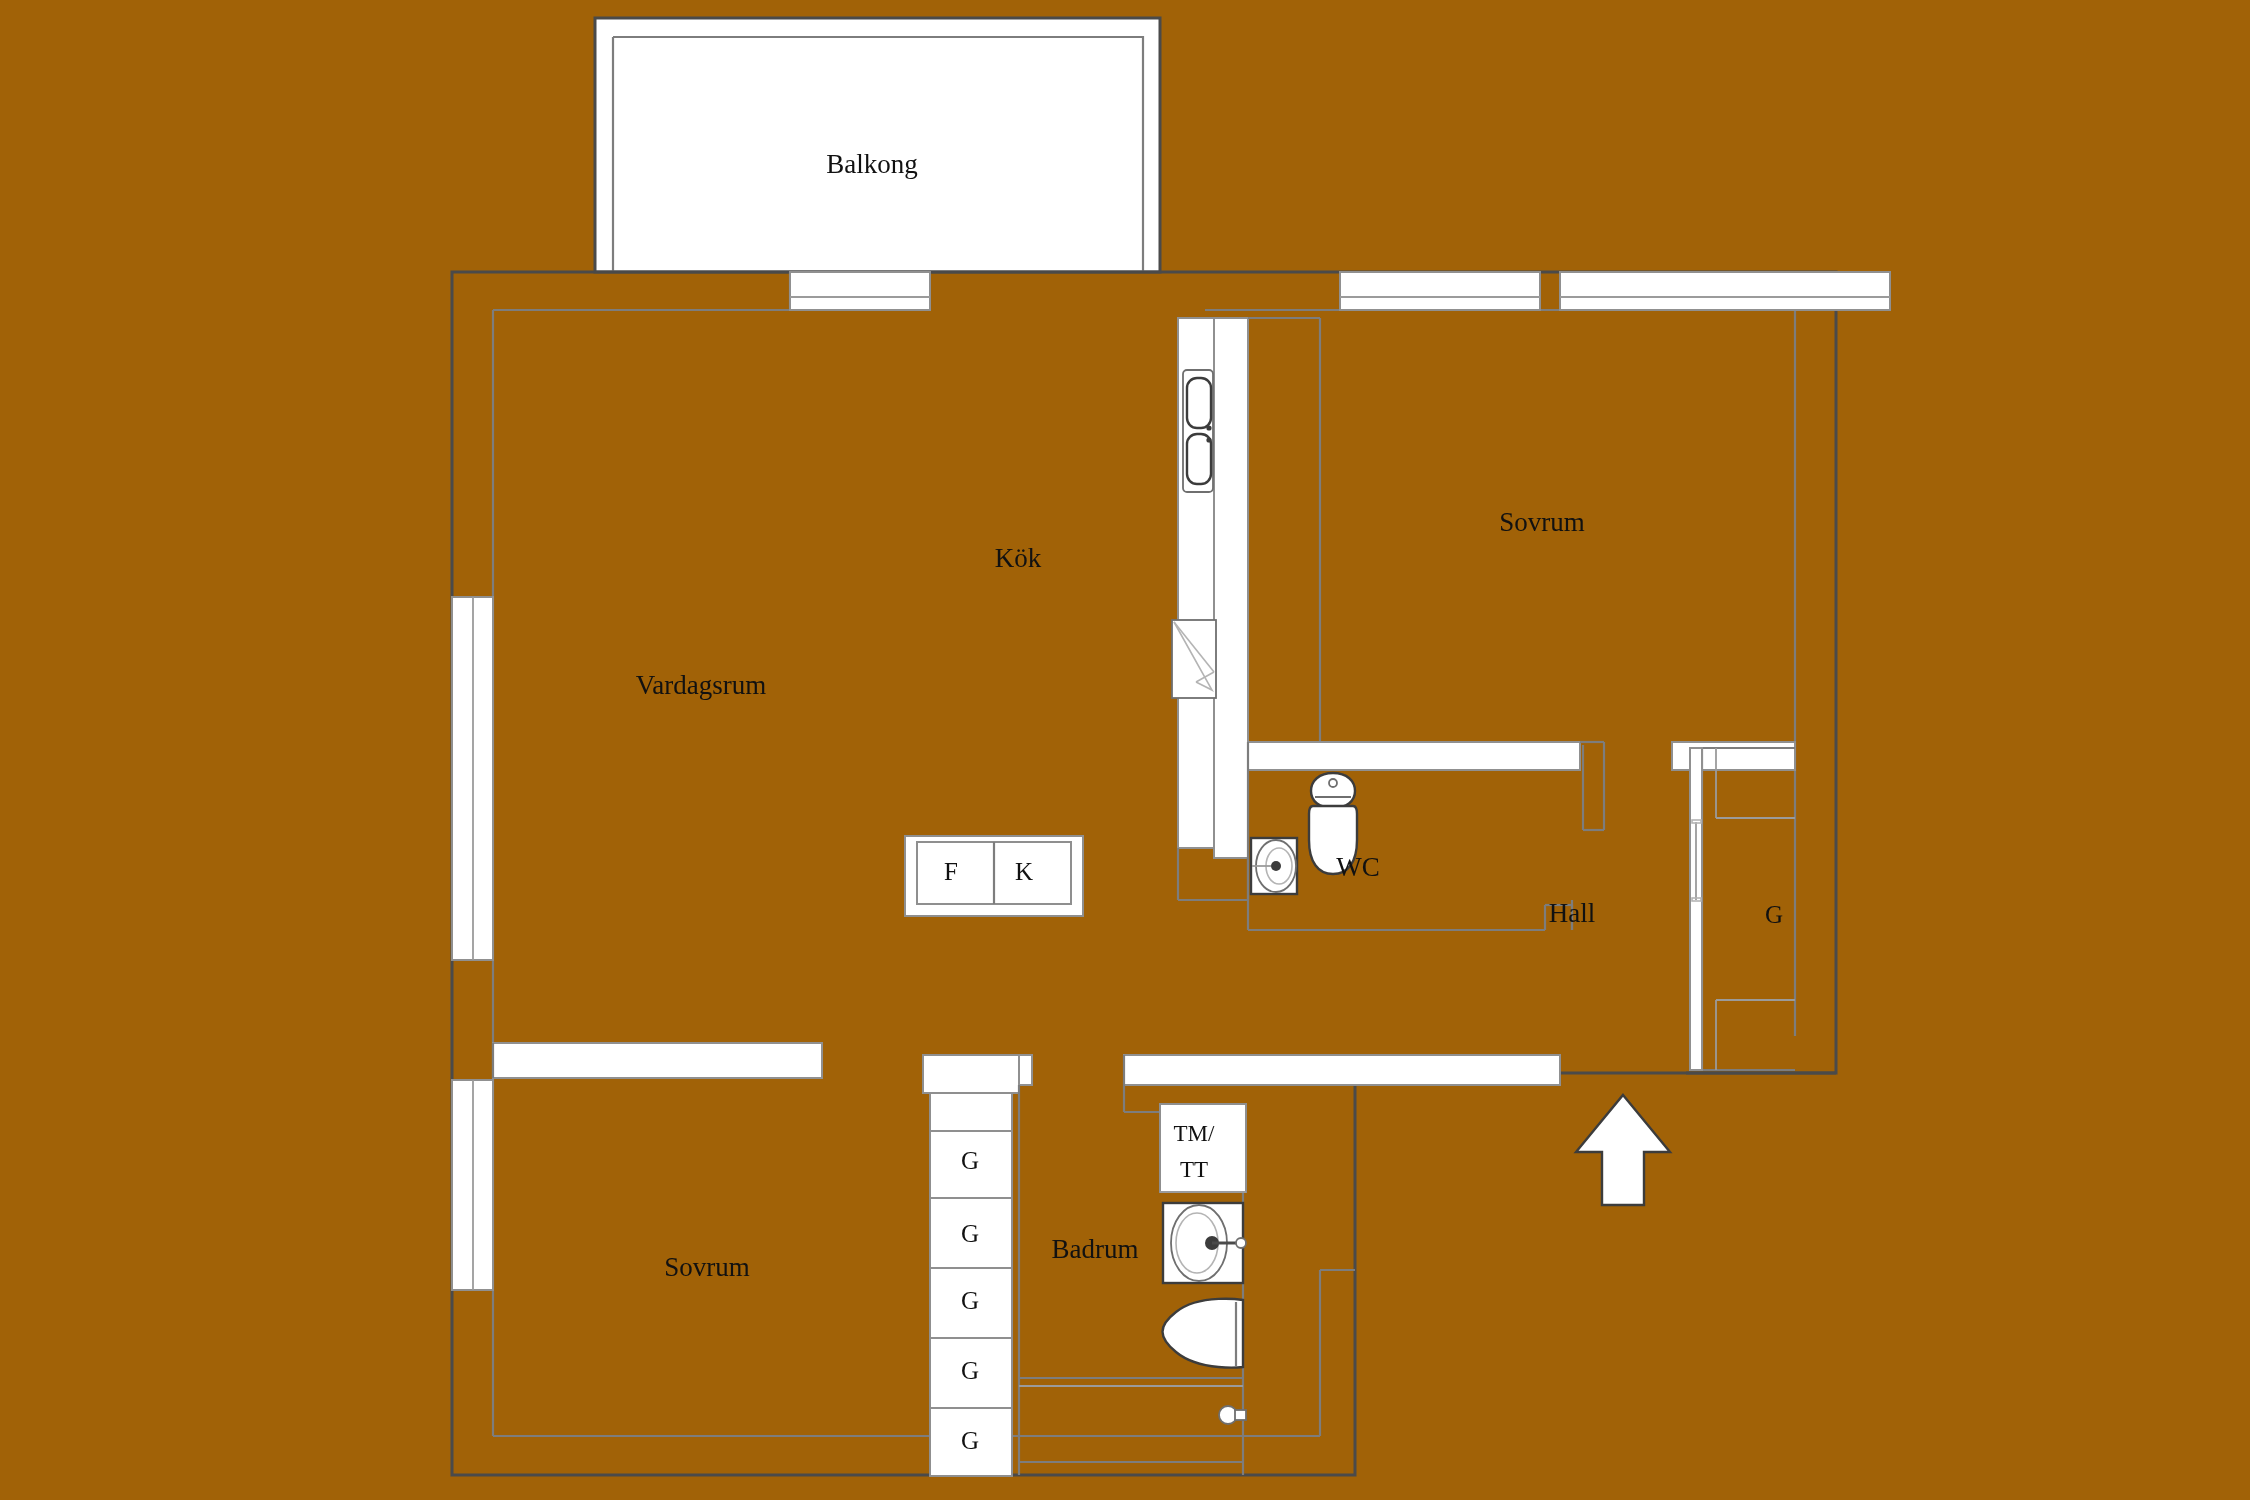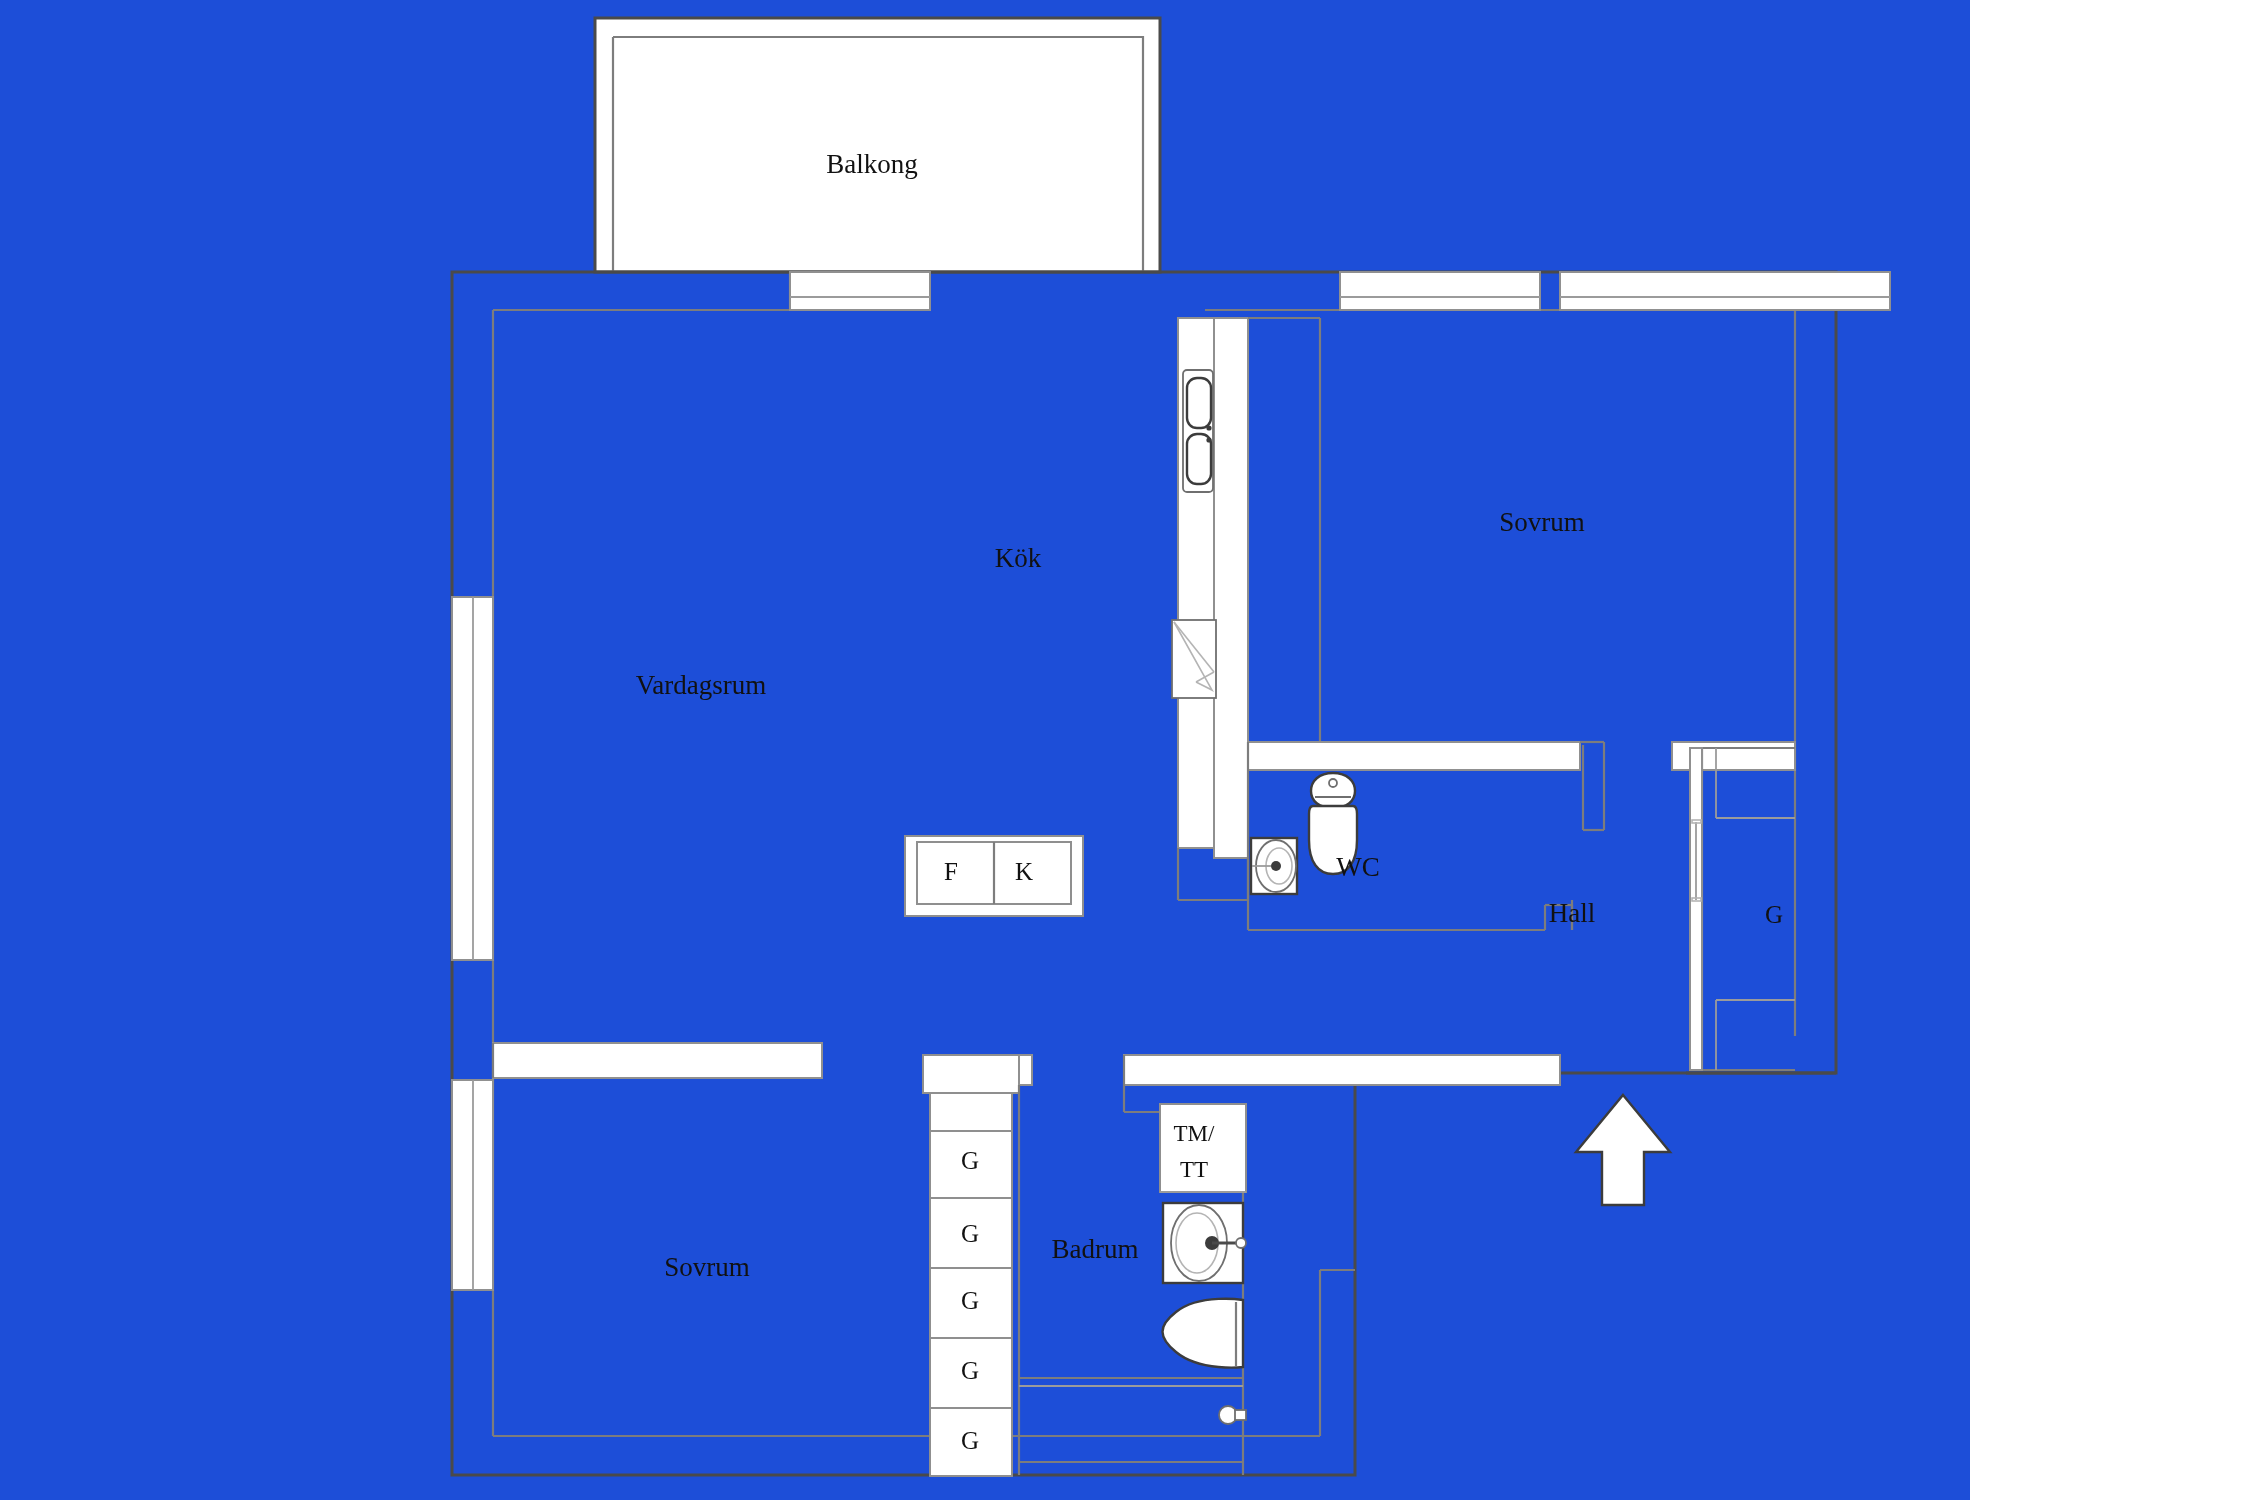--- a/index.html
+++ b/index.html
@@ -9,23 +9,23 @@
     background: #ffffff;
   }
   body {
     width: 2250px;
     height: 1500px;
     font-family: "Liberation Serif", "DejaVu Serif", serif;
     overflow: hidden;
   }
   #floorplan-root {
     position: relative;
-    width: 1970px;
+    width: 2250px;
     height: 1500px;
-    background: #1d4ed8;
+    background: #a16207;
   }
   svg#plan-svg {
     position: absolute;
     top: 0;
     left: 0;
     width: 2250px;
     height: 1500px;
     display: block;
   }
   .wall-outer {

